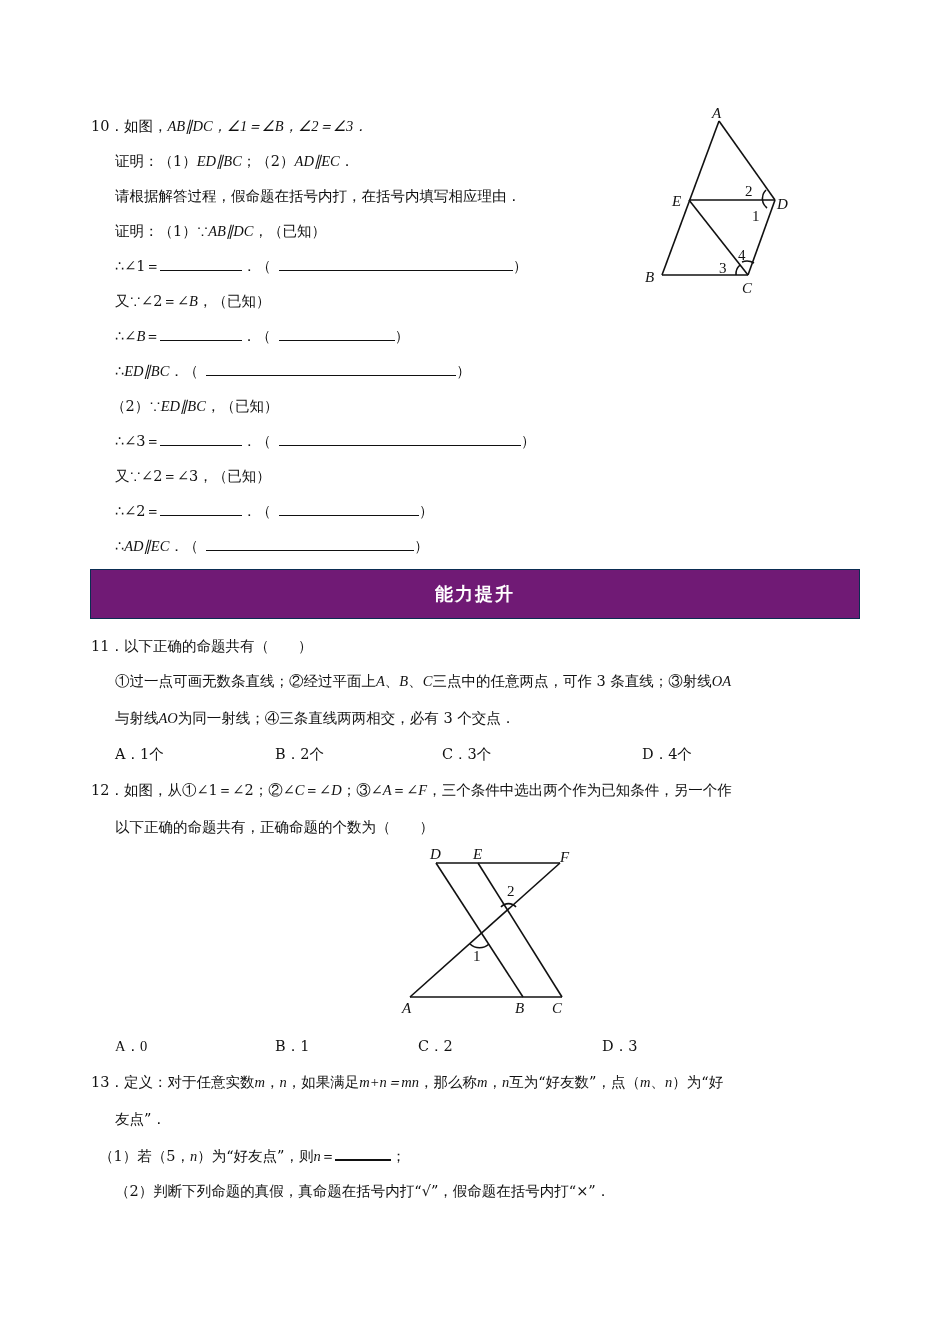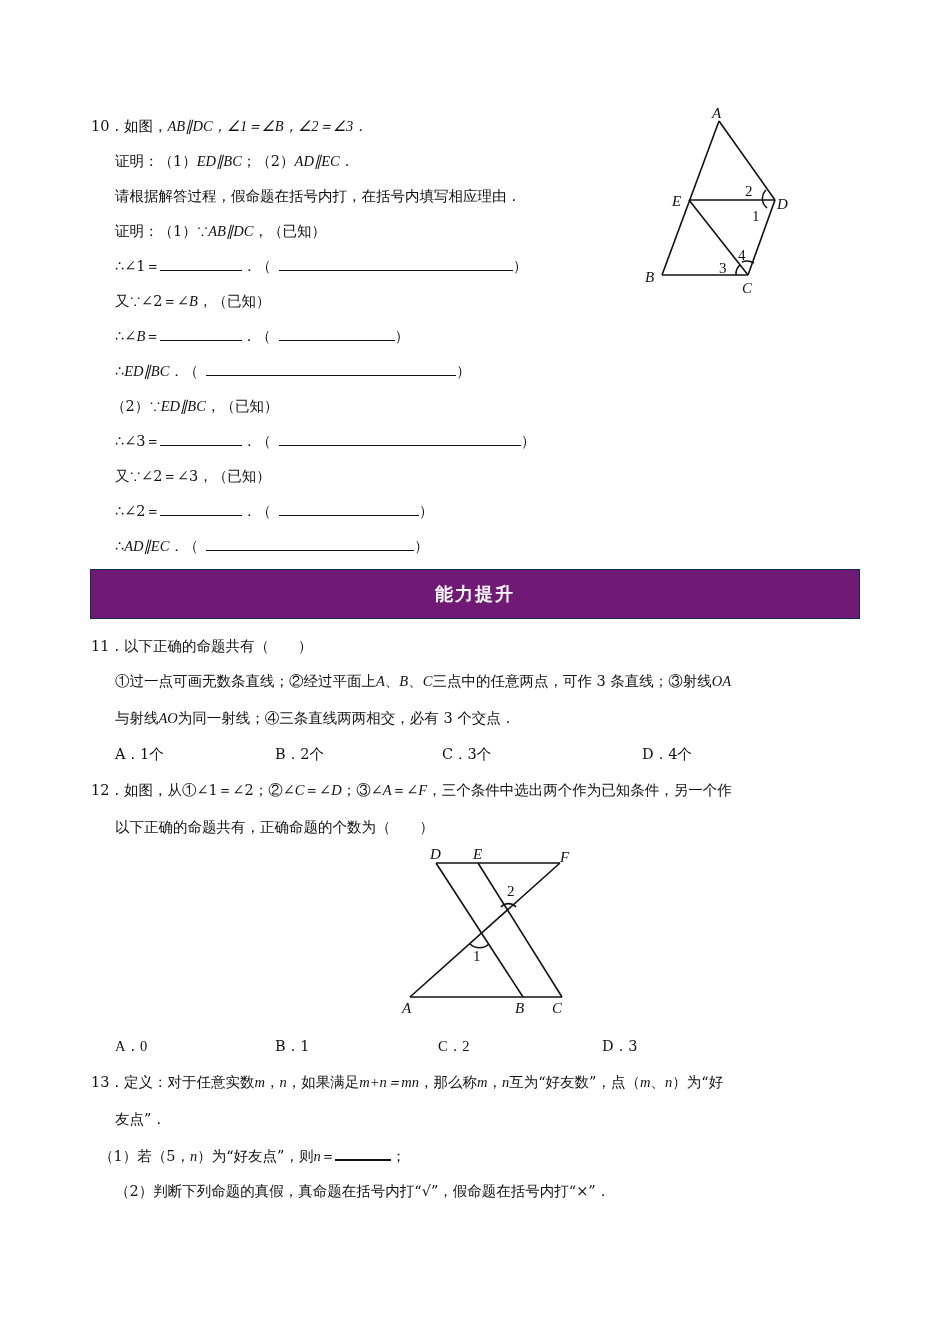--- a/index.html
+++ b/index.html
@@ -136,21 +136,21 @@
     <text x="12" y="173">A</text>
     <text x="125" y="173">B</text>
     <text x="162" y="173">C</text>
     <text class="num" x="117" y="56">2</text>
     <text class="num" x="83" y="121">1</text>
   </g>
 </svg>
 
 <div class="opt" style="left:115px;top:1036px;font-family:Liberation Serif, serif;">A．0</div>
 <div class="opt" style="left:275px;top:1036px;">B．1</div>
-<div class="opt" style="left:438px;top:1036px;font-family:Liberation Serif, serif;">C．2</div>
+<div class="opt" style="left:418px;top:1036px;">C．2</div>
 <div class="opt" style="left:602px;top:1036px;">D．3</div>
 
 <div class="line" style="left:91px;top:1072px;">
   <span>13．定义：对于任意实数</span><span class="i">m</span><span>，</span><span class="i">n</span><span>，如果满足</span><span class="i">m+n＝mn</span><span>，那么称</span><span class="i">m</span><span>，</span><span class="i">n</span><span>互为“好友数”，点（</span><span class="i">m</span><span>、</span><span class="i">n</span><span>）为“好</span>
 </div>
 <div class="line" style="left:115px;top:1109px;">友点”．</div>
 <div class="line" style="left:99px;top:1145px;">
   <span>（1）若（5，</span><span class="i">n</span><span>）为“好友点”，则</span><span class="i">n</span><span>＝</span><span class="blank" style="width:56px;border-bottom-width:2px;"></span><span>；</span>
 </div>
 <div class="line" style="left:115px;top:1181px;">（2）判断下列命题的真假，真命题在括号内打“√”，假命题在括号内打“×”．</div>

